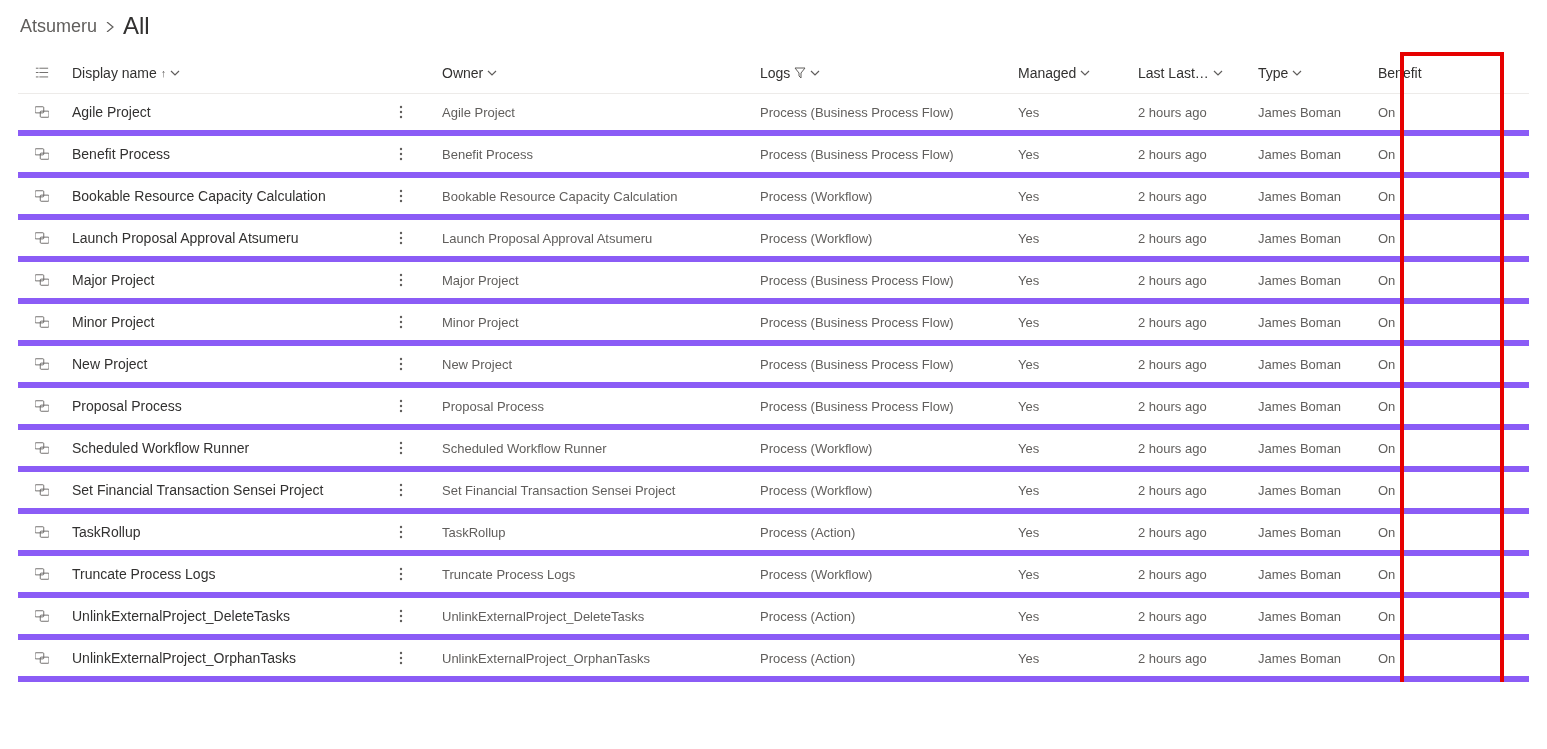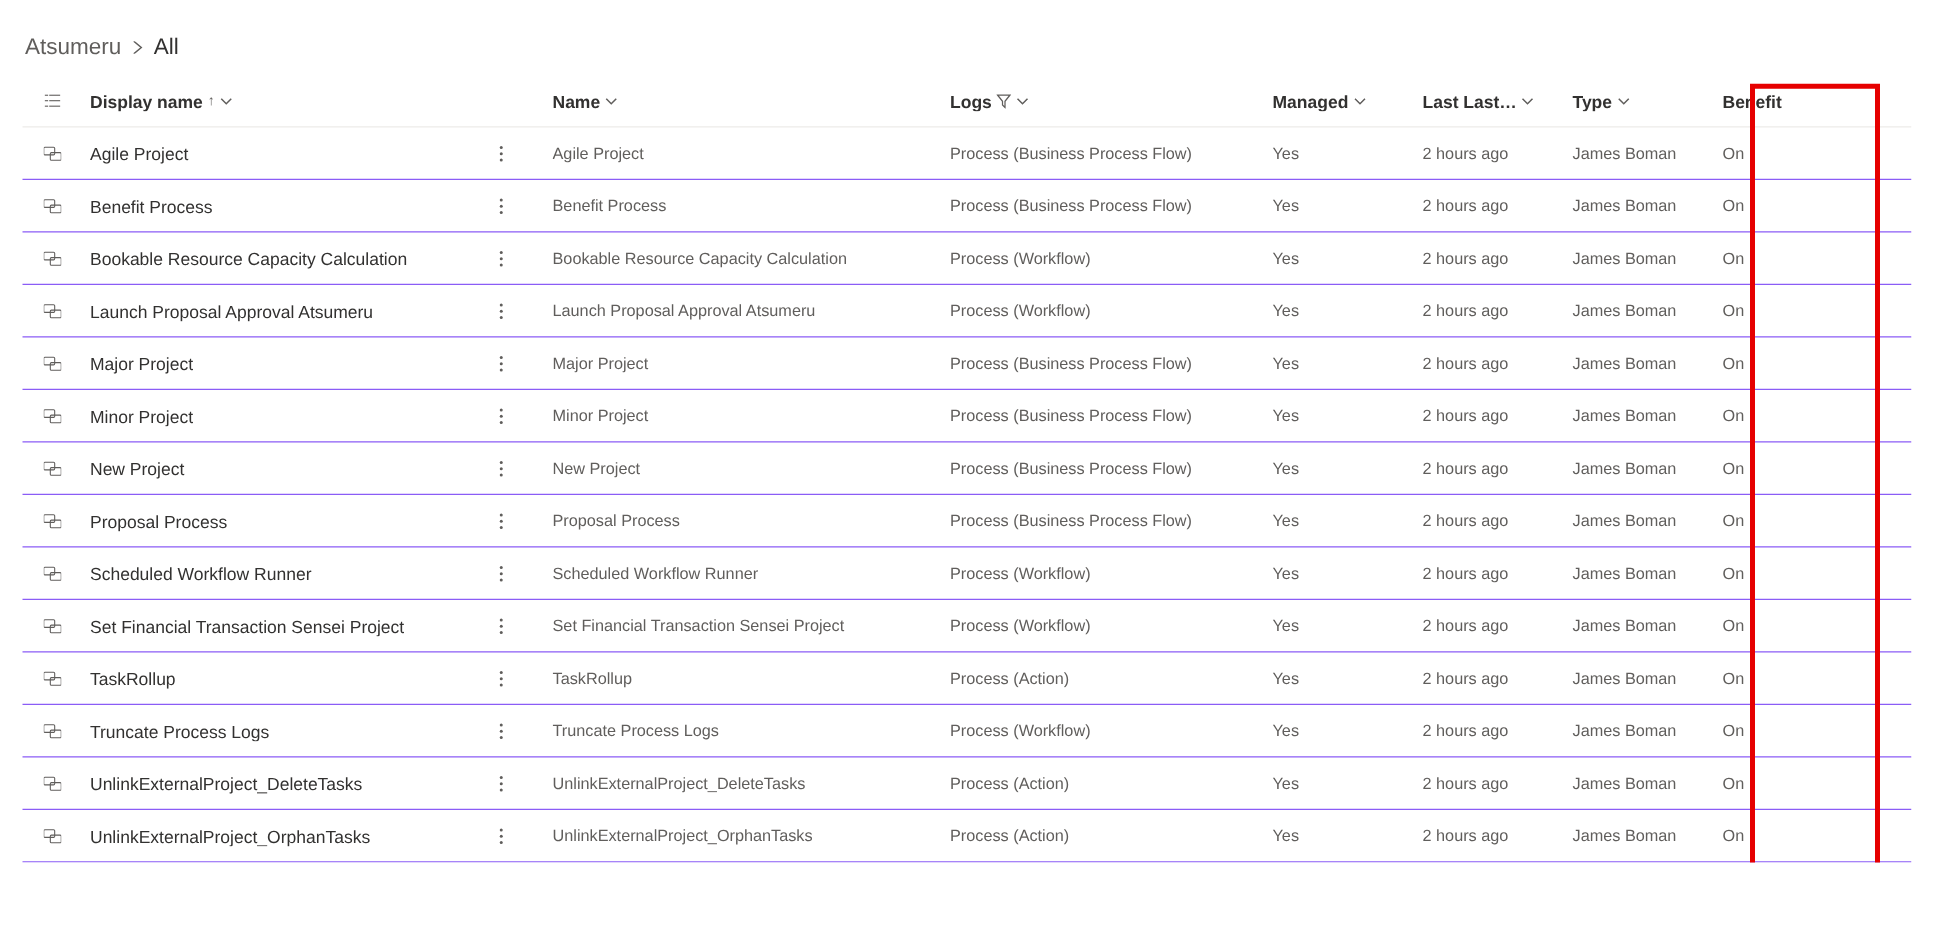--- a/index.html
+++ b/index.html
@@ -17,46 +17,46 @@
   .breadcrumb {
     display: flex;
     align-items: center;
     gap: 8px;
     font-size: 18px;
     margin-bottom: 12px;
     padding-left: 2px;
   }
   .breadcrumb .solution { color: #605e5c; font-weight: 400; }
   .breadcrumb .sep { color: #605e5c; }
-  .breadcrumb .current { color: #323130; font-weight: 400; font-size: 18px; }
+  .breadcrumb .current { color: #323130; font-weight: 400; font-size: 24px; }
 
   .grid {
     width: 100%;
   }
   .header-row, .data-row {
     display: grid;
     grid-template-columns: 48px 370px 318px 258px 120px 120px 120px 150px;
     align-items: center;
     min-height: 42px;
-    border-bottom: 1px solid #8b5cf6;
+    border-bottom: 6px solid #8b5cf6;
   }
   .header-row {
     font-weight: 600;
     color: #323130;
     border-bottom: 1px solid #edebe9;
     min-height: 42px;
   }
   .header-cell, .cell {
     padding: 0 6px;
     white-space: nowrap;
     overflow: hidden;
     text-overflow: ellipsis;
   }
   .header-cell { display: flex; align-items: center; gap: 4px; }
-  .header-cell .hdr-label { font-weight: 700; }
+  .header-cell .hdr-label { font-weight: 400; }
   .data-row { font-size: 13px; color: #605e5c; }
   .data-row .display-name { font-size: 14px; color: #323130; }
 
   .icon-cell {
     display: flex;
     justify-content: center;
     align-items: center;
   }
   .proc-icon {
     width: 14px; height: 14px;
@@ -103,21 +103,21 @@
 
   .highlight-box {
     position: absolute;
     border: 4px solid #e60000;
     pointer-events: none;
   }
 </style>
 </head>
 <body>
 
-<div class="page" style="position:relative;margin-top:15px;">
+<div class="page" style="position:relative;">
 
   <div class="breadcrumb">
     <span class="solution">Atsumeru</span>
     <span class="sep">
       <svg width="10" height="10" viewBox="0 0 10 10">
           <path d="M2 0 L8 5 L2 10" fill="none" stroke="currentColor" stroke-width="1.2"></path>
         </svg>
     </span>
     <span class="current">All</span>
   </div>
@@ -136,21 +136,21 @@
         </svg>
       </div>
       <div class="header-cell">
         <span class="hdr-label">Display name</span>
         <span class="sort-arrow">↑</span>
         <svg class="chevron" viewBox="0 0 10 10">
             <path d="M1 3 L5 7 L9 3" fill="none" stroke="currentColor" stroke-width="1.2"></path>
           </svg>
       </div>
       <div class="header-cell">
-        <span class="hdr-label">Name</span>
+        <span class="hdr-label">Owner</span>
         <svg class="chevron" viewBox="0 0 10 10">
             <path d="M1 3 L5 7 L9 3" fill="none" stroke="currentColor" stroke-width="1.2"></path>
           </svg>
       </div>
       <div class="header-cell">
         <span class="hdr-label">Logs</span>
         <svg class="filter-funnel" viewBox="0 0 12 12">
             <path d="M1 1 L11 1 L7 6 L7 11 L5 9 L5 6 Z" fill="none" stroke="currentColor" stroke-width="1"></path>
           </svg>
         <svg class="chevron" viewBox="0 0 10 10">

